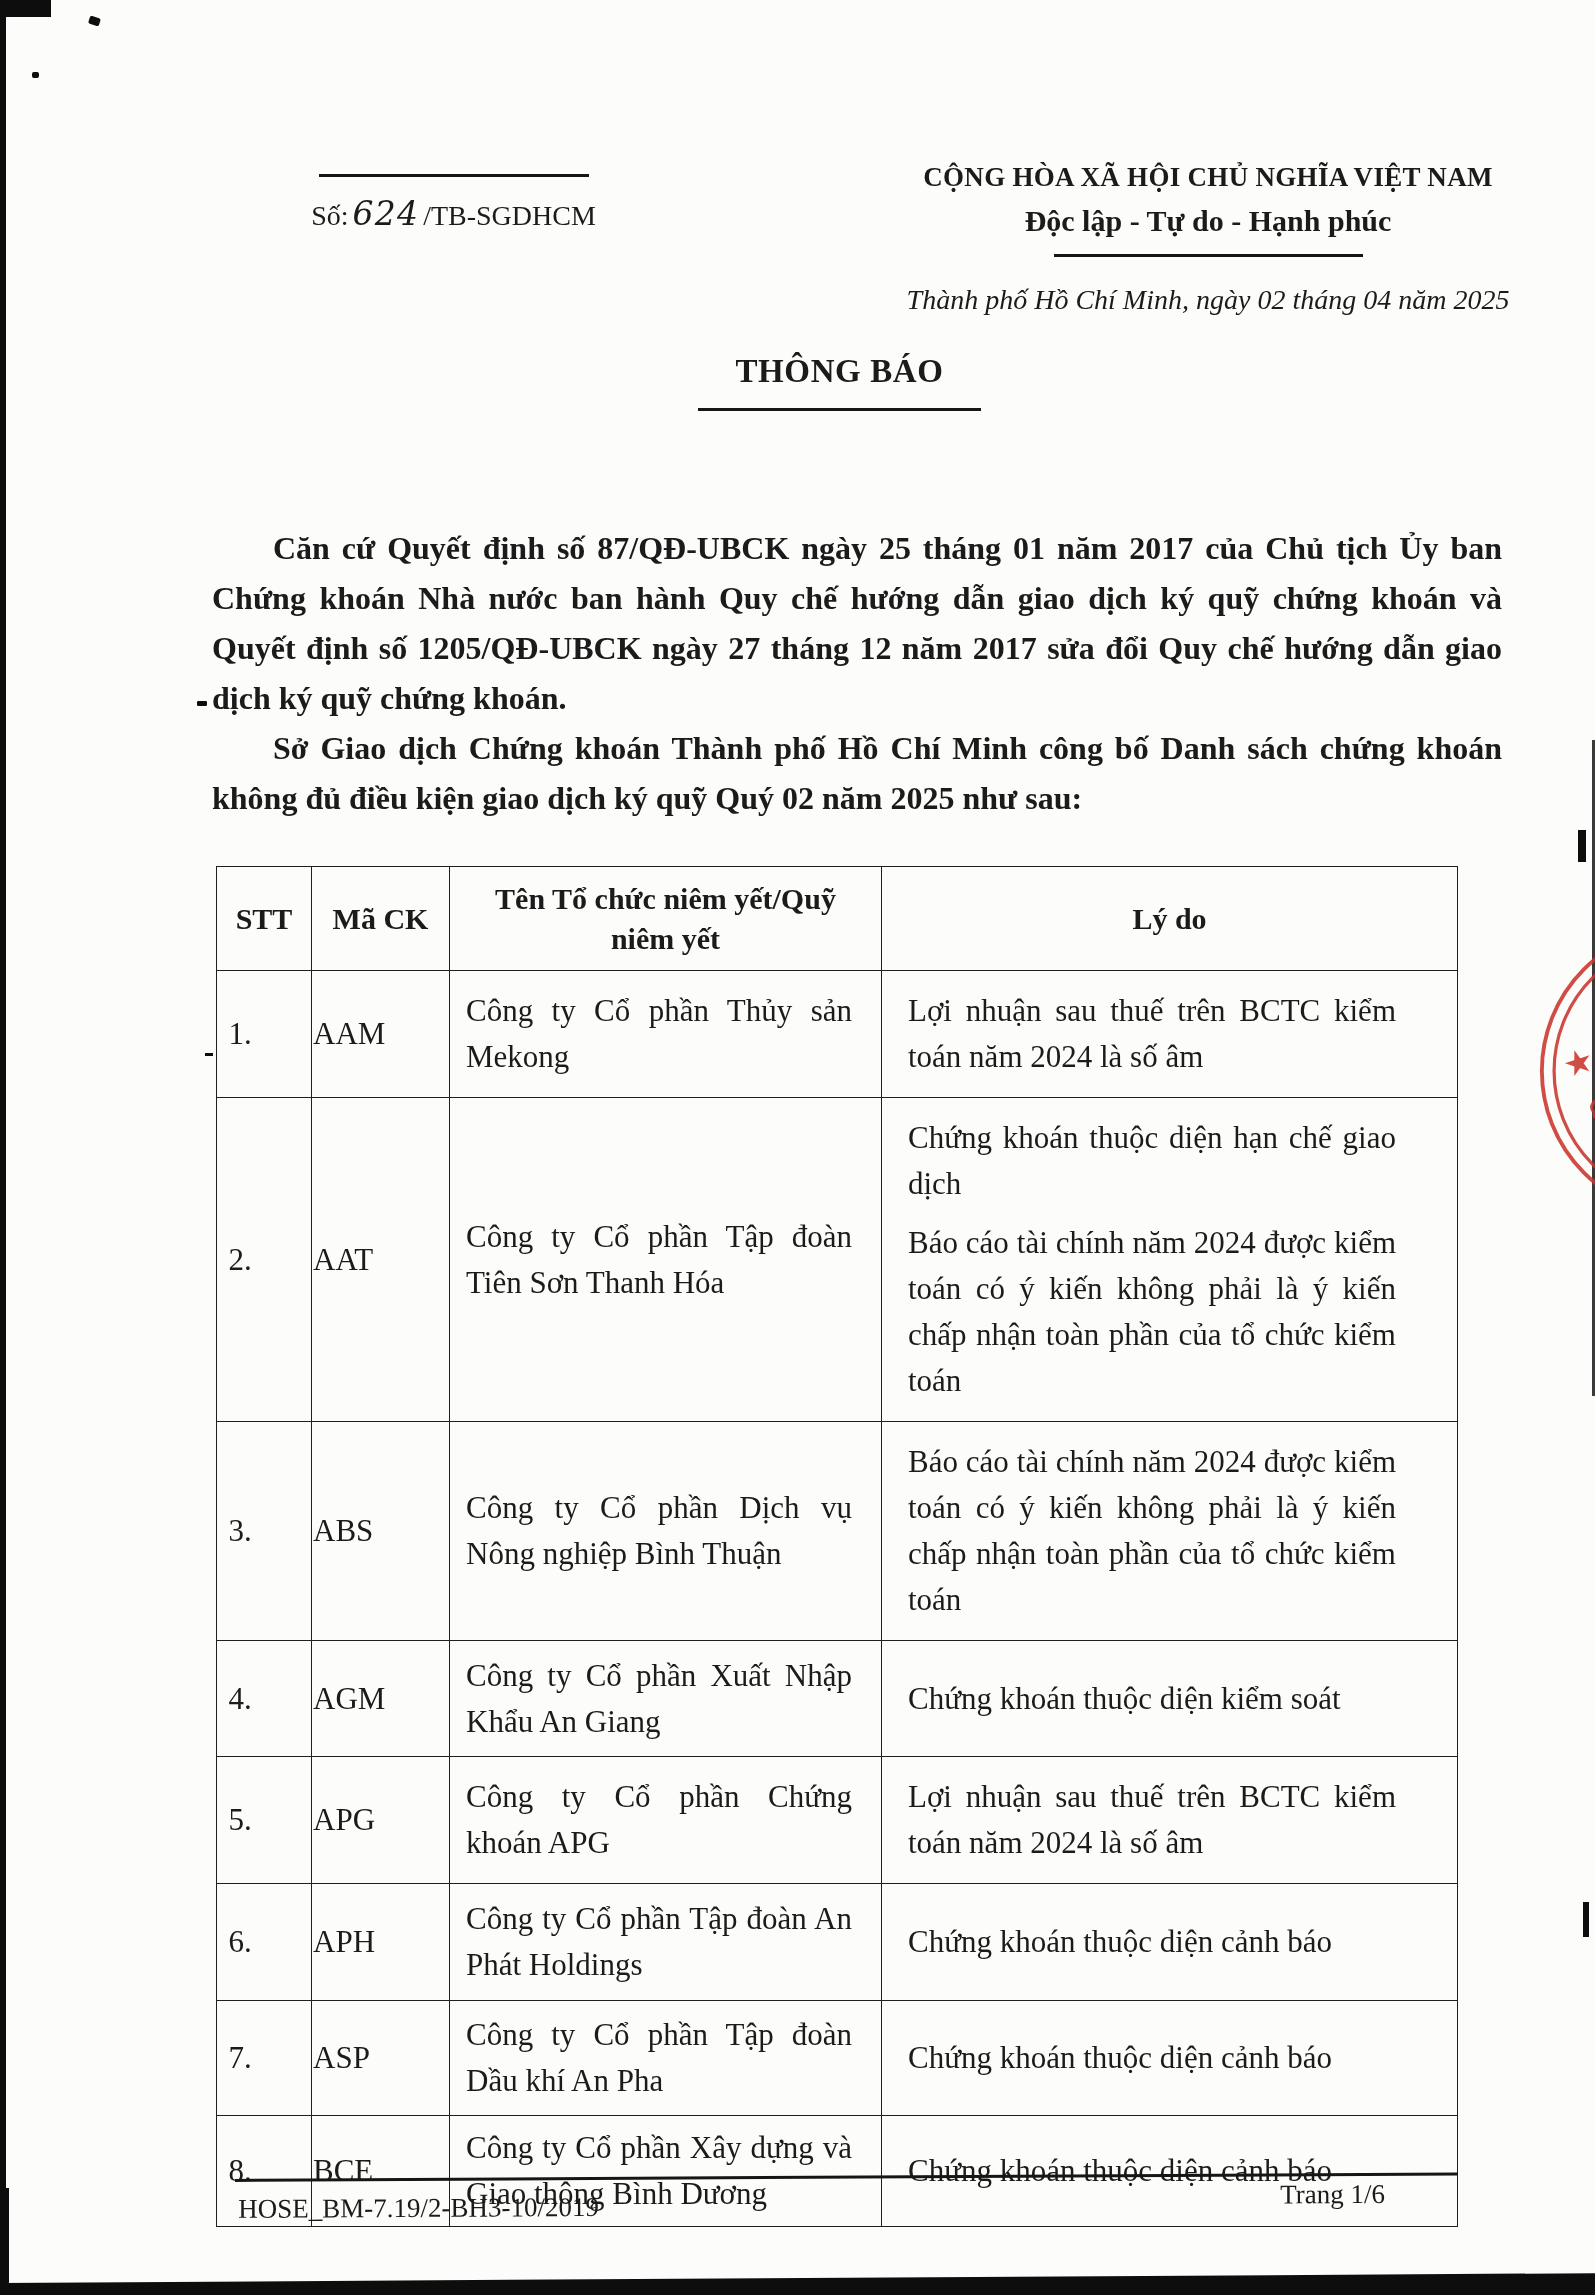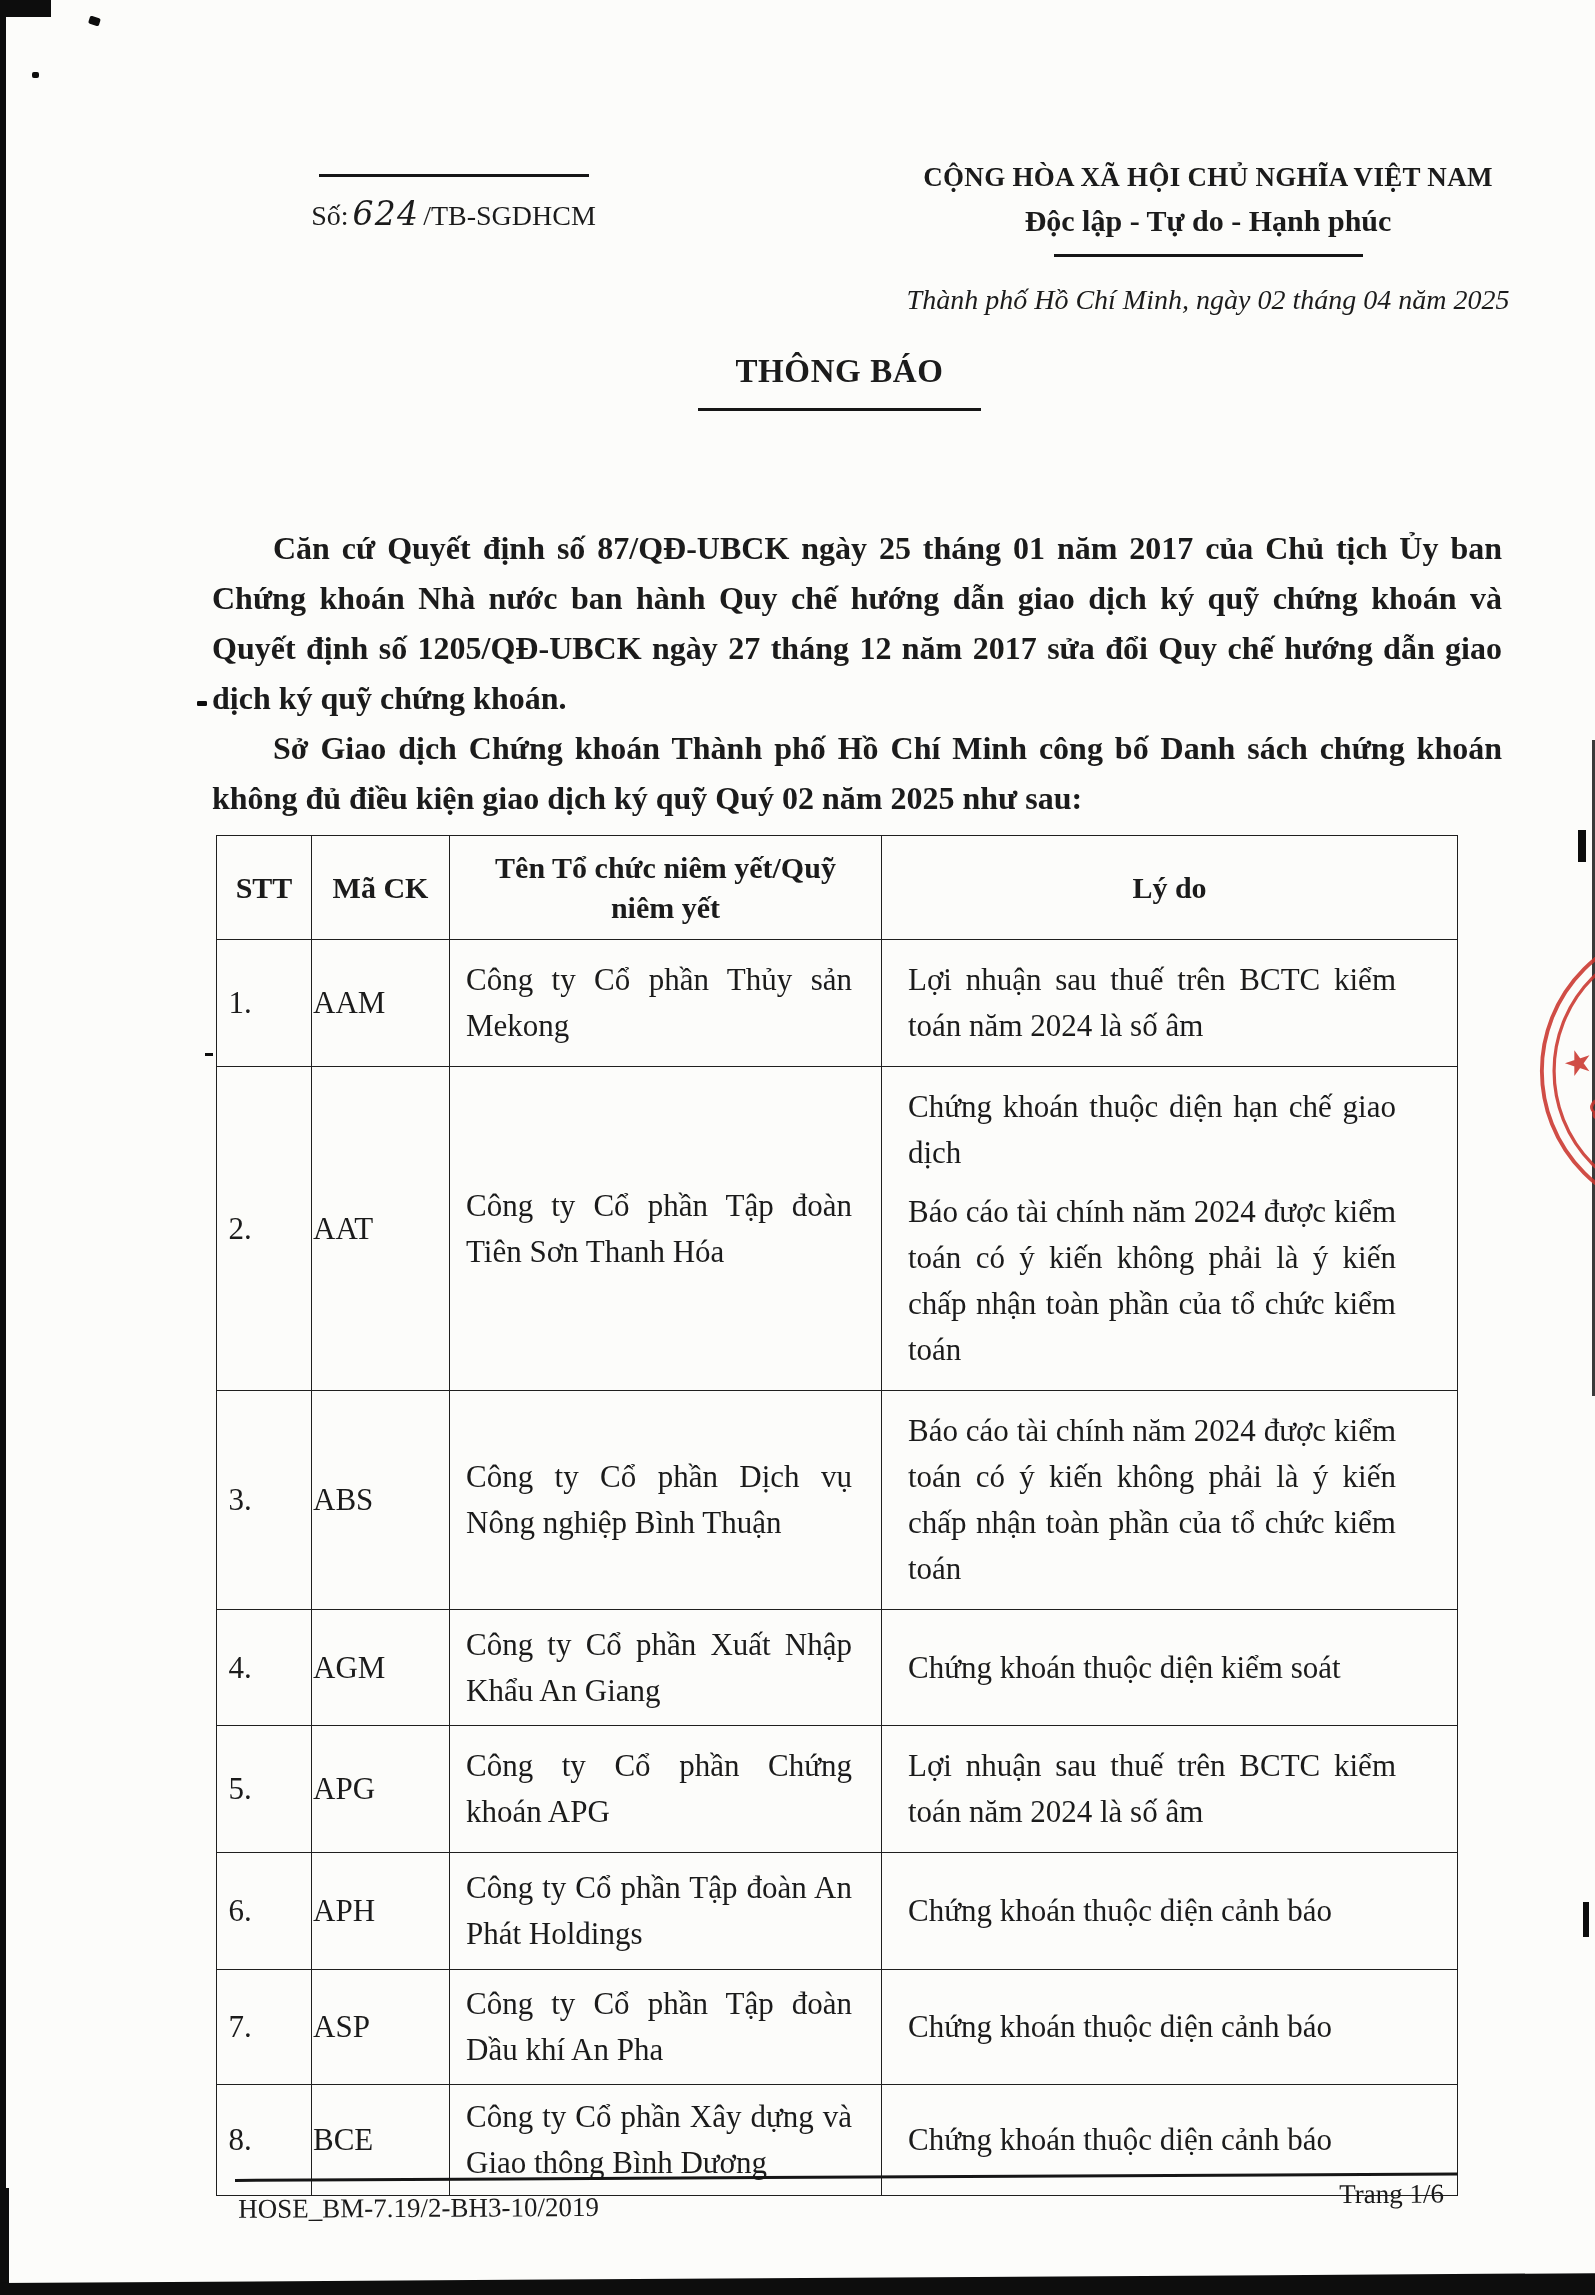--- a/index.html
+++ b/index.html
@@ -35,21 +35,21 @@
   
   .title-block{position:absolute;left:212px;top:353px;width:1255px;text-align:center;}
   .title-block .t1{font-weight:bold;font-size:33px;line-height:36px;letter-spacing:0.6px;}
   .title-block .t2{font-weight:bold;font-size:31px;line-height:36px;margin-top:9px;}
   .rule-title{width:283px;margin:19.3px auto 0;}
   
   .body-text{position:absolute;left:212px;top:523px;width:1290px;font-size:32px;line-height:50px;text-align:justify;font-weight:bold;}
   .body-text p{margin:0;text-indent:61px;}
   
   table.margin-table{
-    position:absolute;left:216px;top:835px;width:1242px;
+    position:absolute;left:216px;top:866px;width:1242px;
     border-collapse:collapse;table-layout:fixed;font-size:31px;
   }
   .margin-table col.c1{width:95px;} .margin-table col.c2{width:138px;}
   .margin-table col.c3{width:432px;} .margin-table col.c4{width:576px;}
   .margin-table th,.margin-table td{border:1.9px solid #1f1f1f;vertical-align:middle;}
   .margin-table thead tr{height:104px;}
   .margin-table th{font-weight:bold;text-align:center;font-size:30px;line-height:40px;}
   .margin-table th .wrap{display:inline-block;width:367px;}
   .margin-table tbody tr:nth-child(1){height:111px;}
   .margin-table tbody tr:nth-child(2){height:285px;}
@@ -63,21 +63,21 @@
   .margin-table td.col-stt{padding-left:11.6px;text-align:left;}
   .margin-table td.col-code{}
   .margin-table td.col-name{padding:6.4px 29px 6.4px 16px;text-align:justify;}
   .margin-table td.col-reason{padding:9px 53px 9px 18px;text-align:justify;}
   .margin-table td.col-reason p{margin:8px;}
   .margin-table td.col-reason p + p{margin-top:13px;}
   
   .footer{position:absolute;left:212px;top:2179px;width:1290px;transform:rotate(-0.3deg);transform-origin:left top;font-size:27px;}
   .footer-rule{position:absolute;left:22.5px;top:0;width:1223px;height:3.2px;background:#161616;}
   .footer-left{position:absolute;left:26px;top:15.4px;white-space:nowrap;}
-  .footer-right{position:absolute;left:1127px;top:6.4px;white-space:nowrap;}
+  .footer-right{position:absolute;left:1068px;top:6.4px;white-space:nowrap;}
   
   .stamp{position:absolute;left:1538px;top:923px;width:296px;height:296px;opacity:.88;}
   .stamp text{font-family:"Liberation Sans",sans-serif;font-weight:bold;}
 </style>
 </head>
 <body>
 
 <div class="page">
 
   <div class="art art-left-strip"></div>

